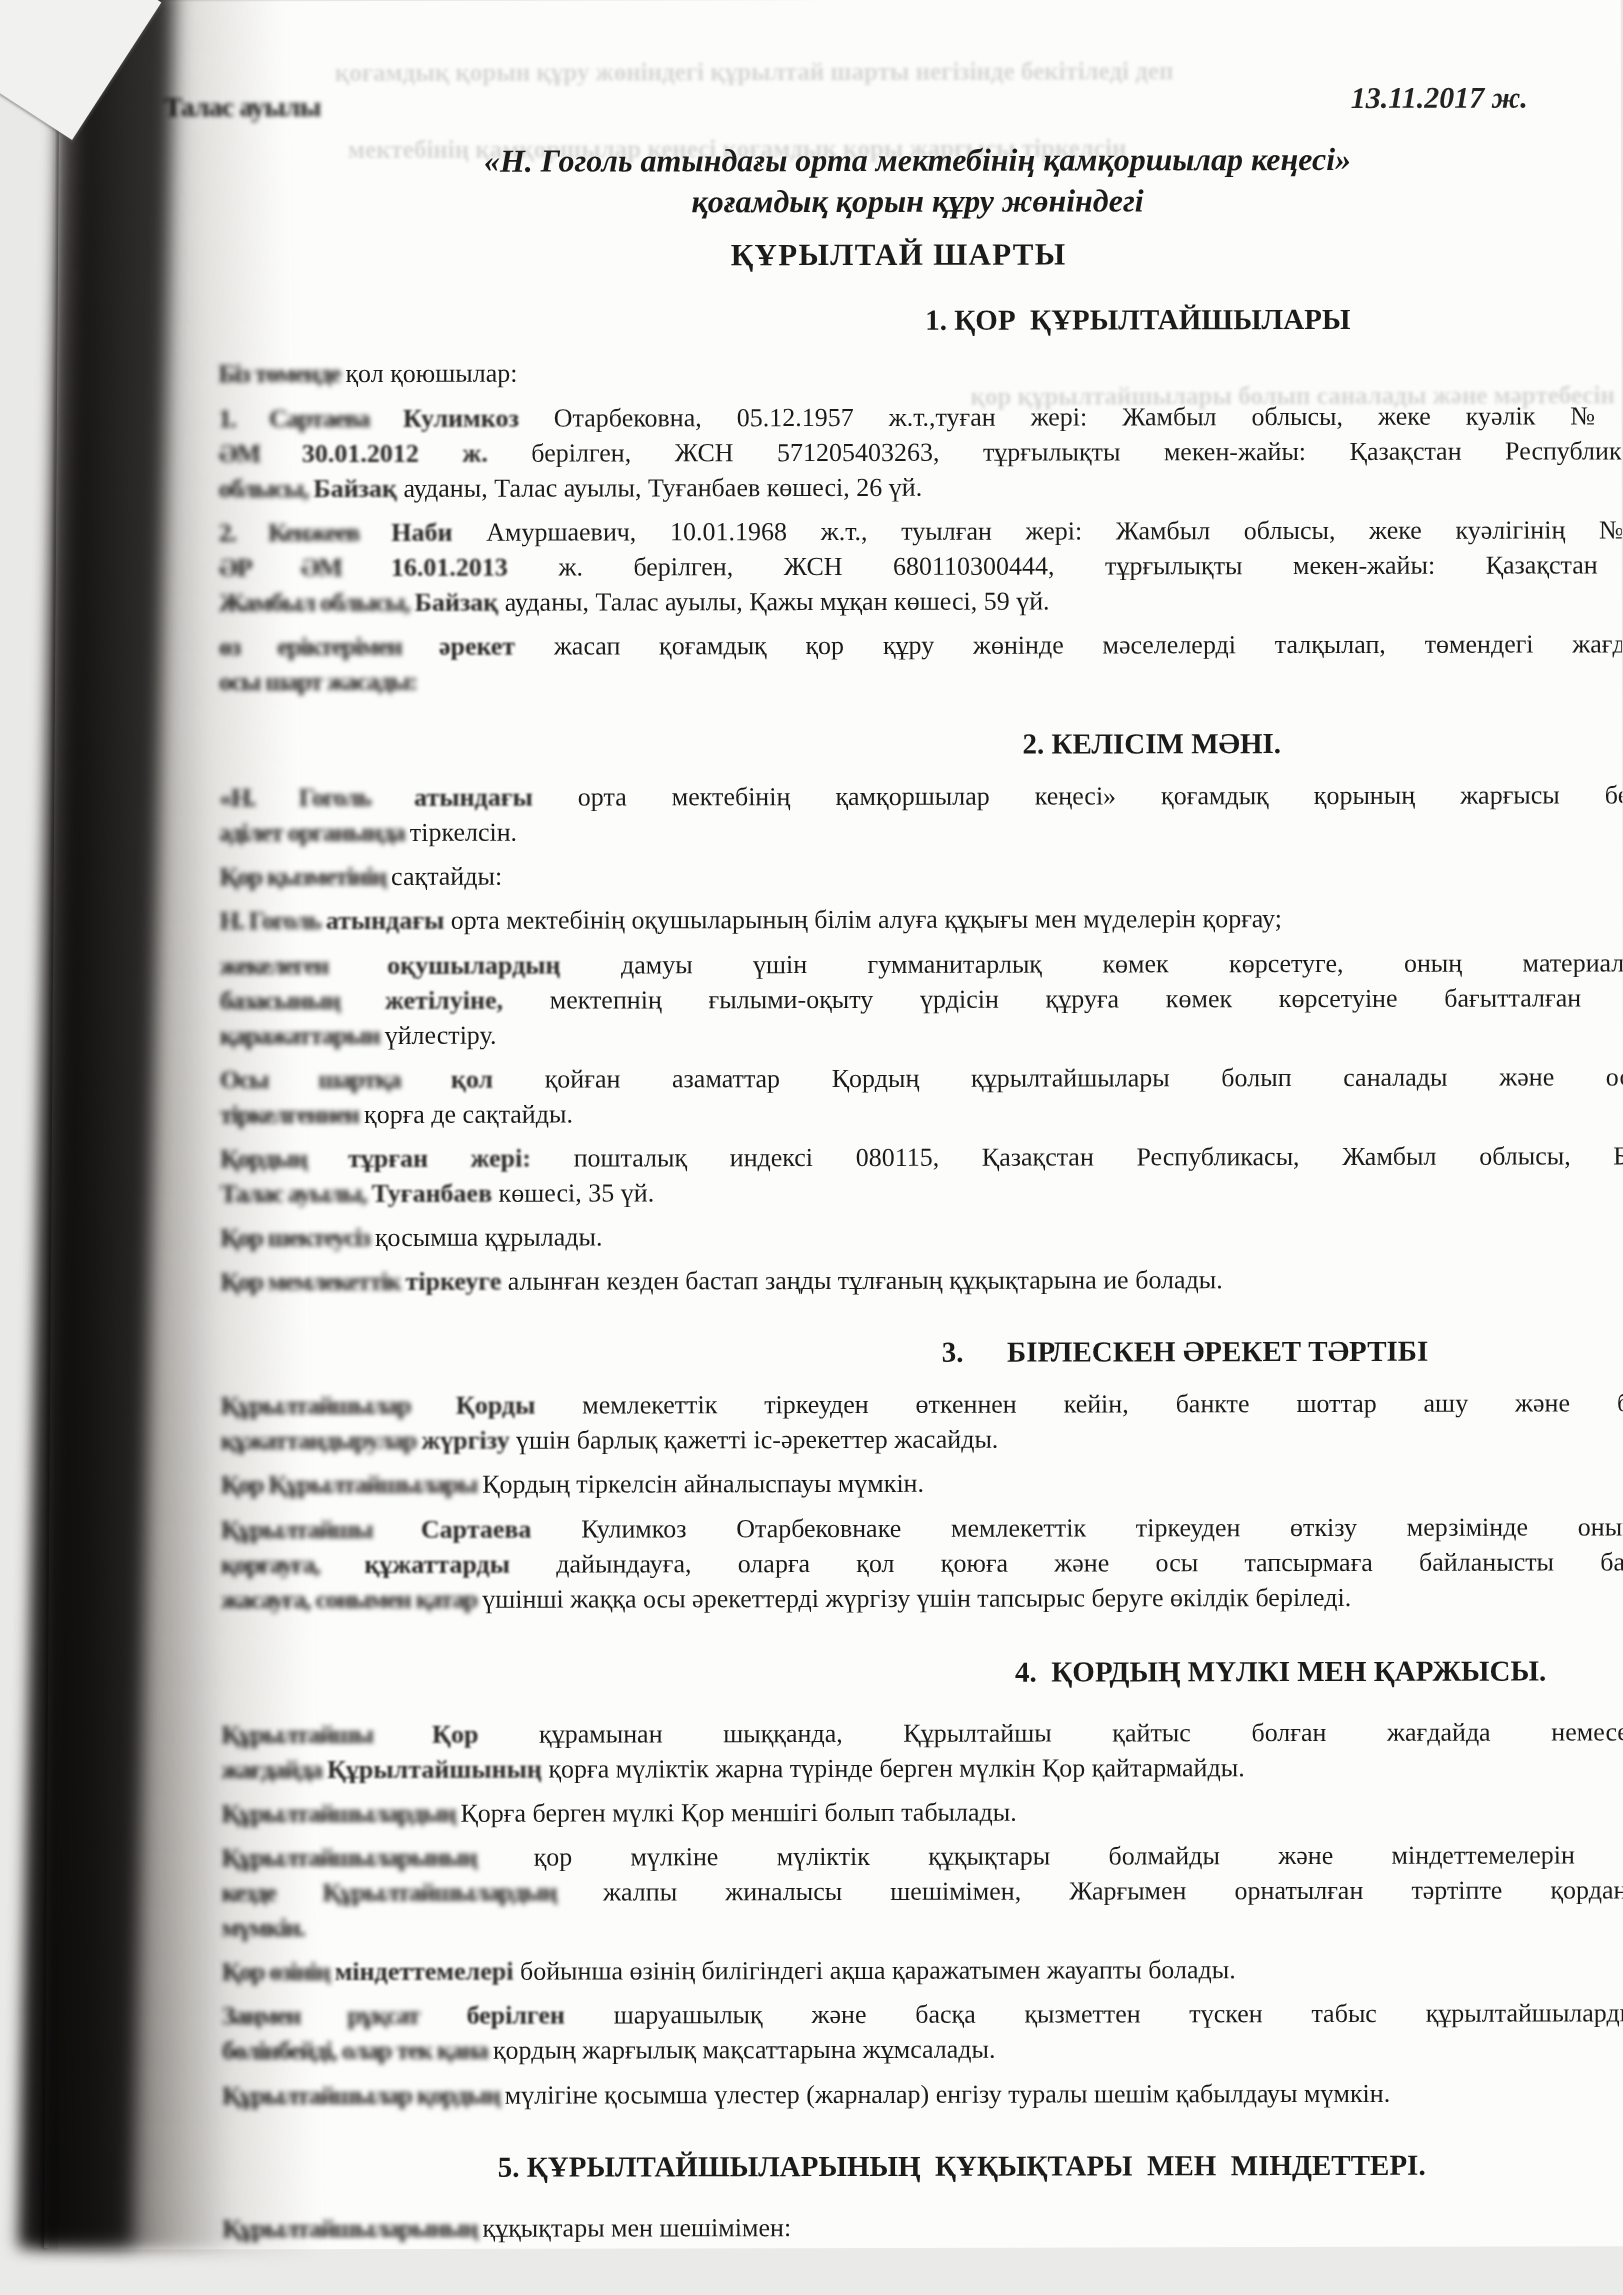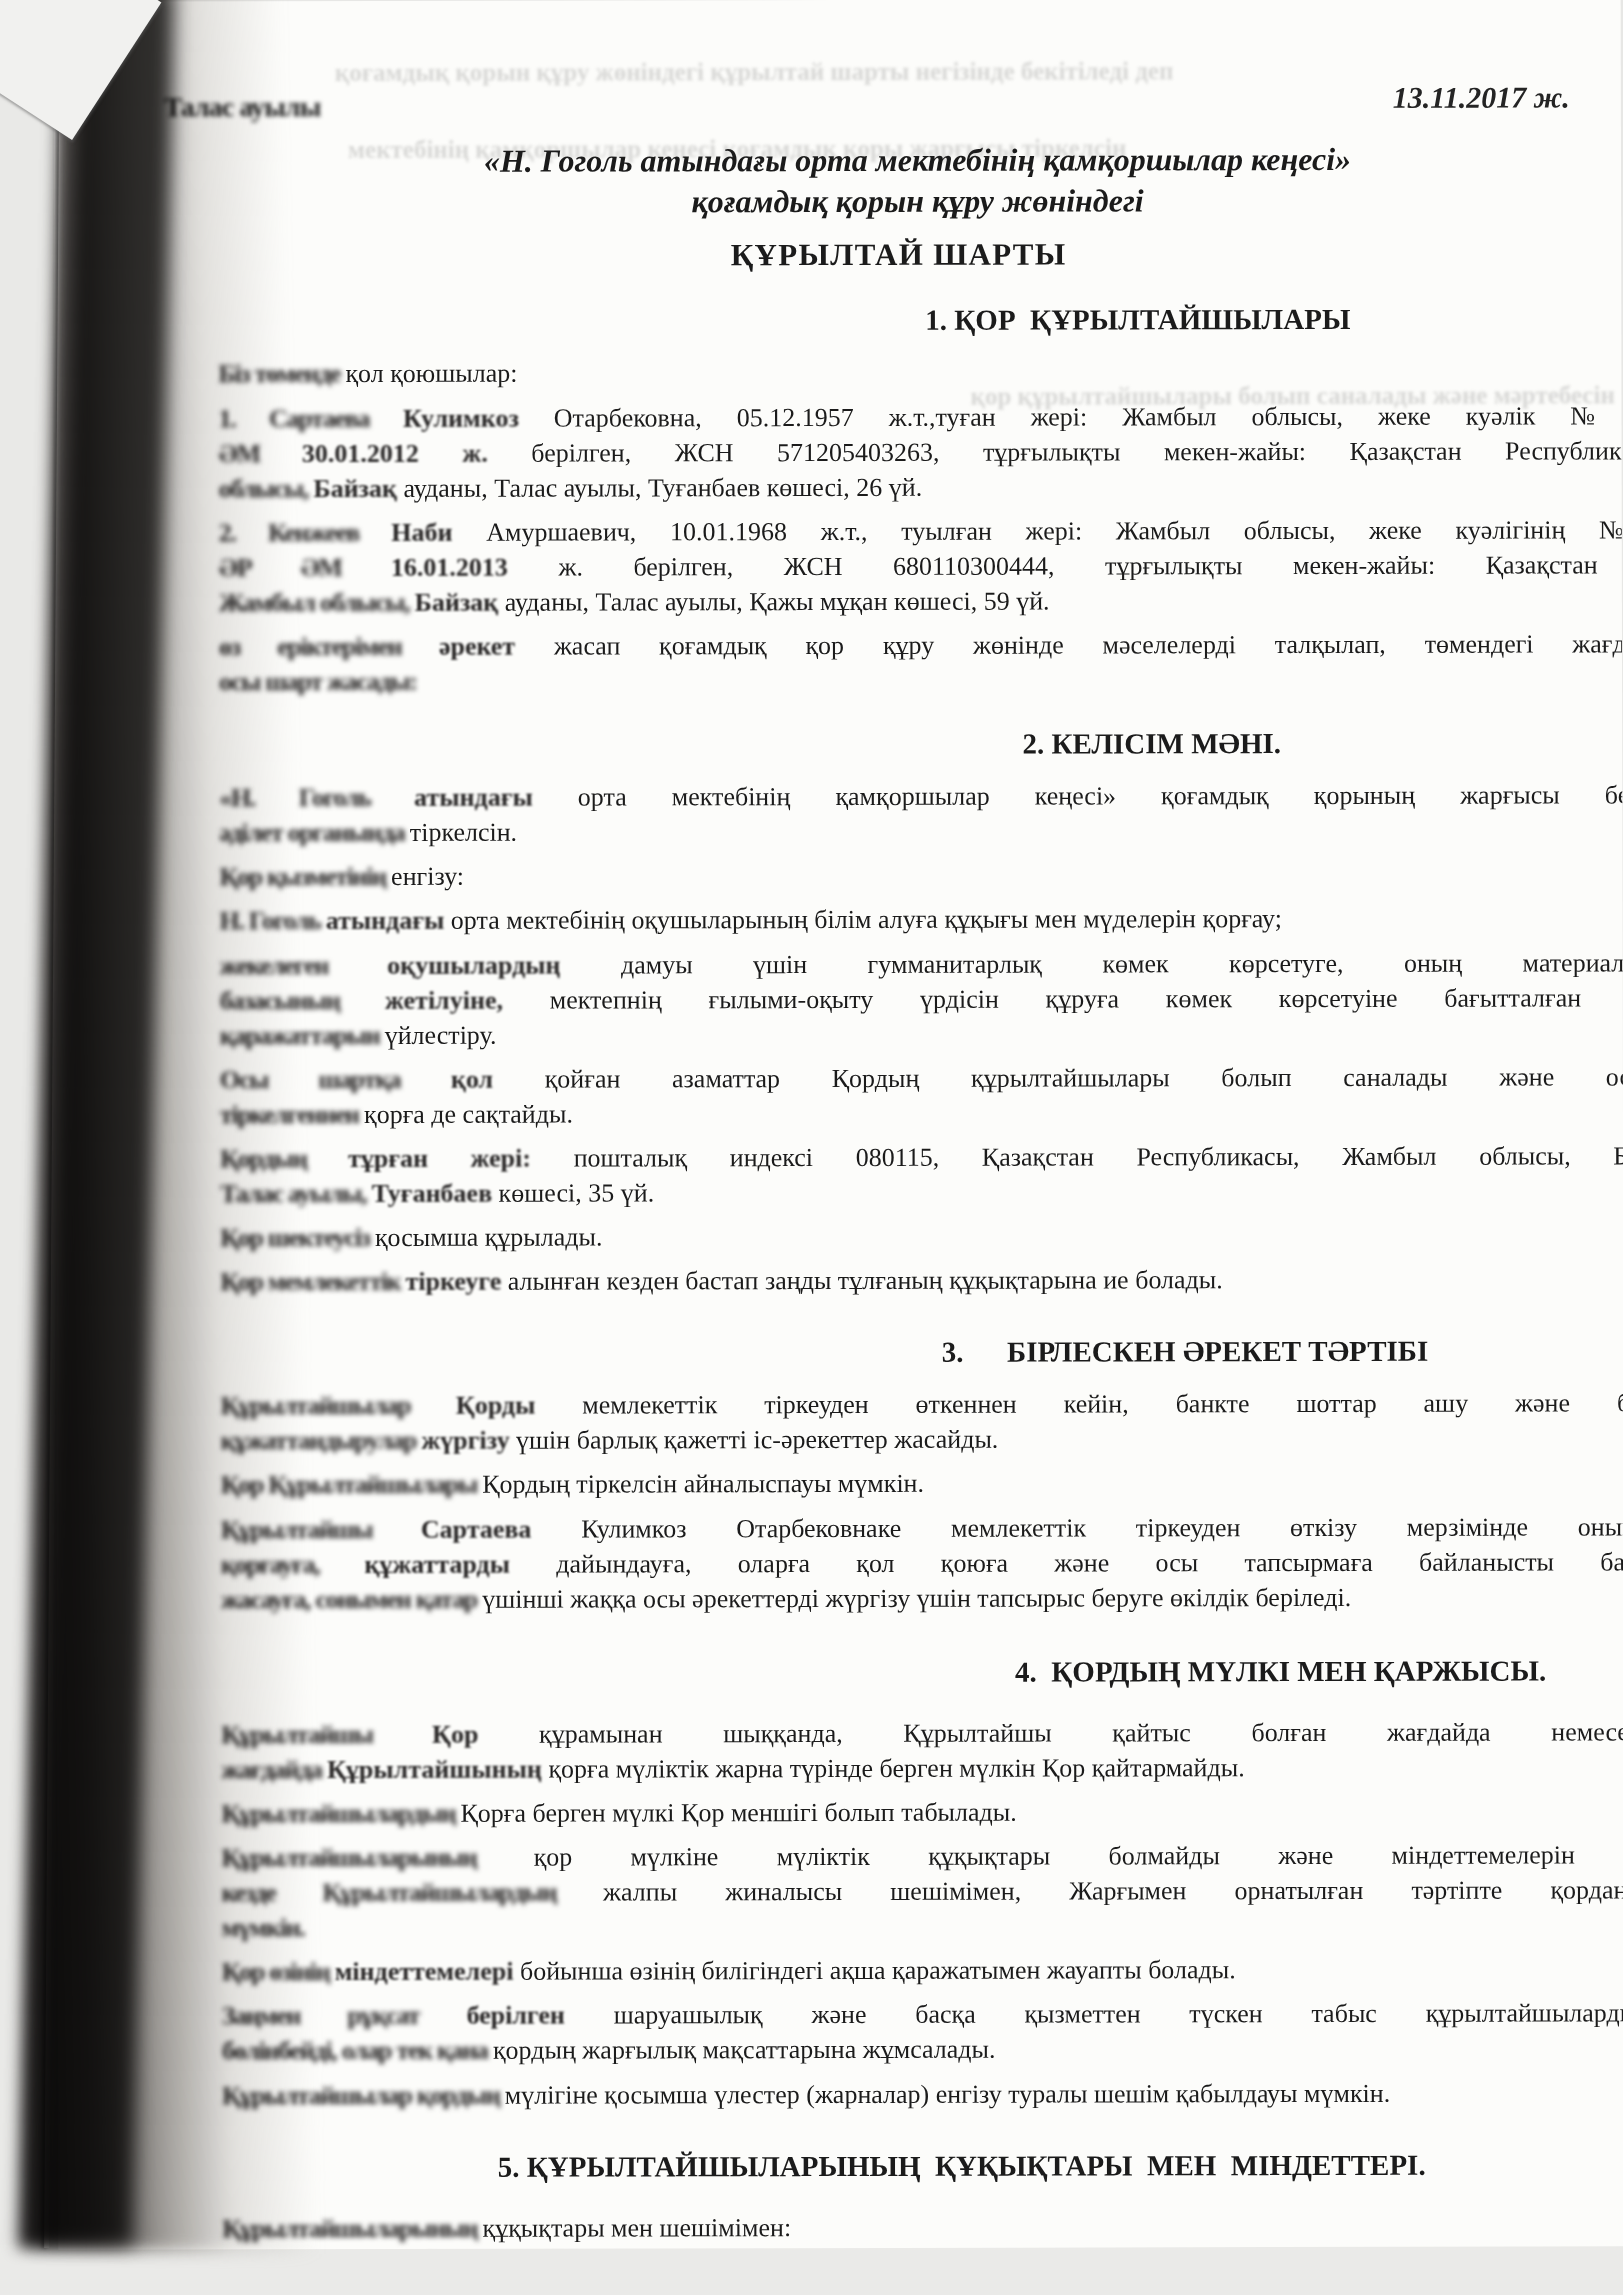--- a/index.html
+++ b/index.html
@@ -45,21 +45,21 @@
   }
   
   .corner{
     position:absolute;left:-46px;top:-59px;width:177px;height:164px;
     background:#f1f1ef;
     transform:rotate(33deg);
     box-shadow:2px 2px 2.6px rgba(90,90,90,.5);
   }
   
   .stamp{position:absolute;left:110px;top:90px;font-size:27.5px;font-weight:bold;color:#141414;filter:blur(2.2px);letter-spacing:-0.7px;}
-  .date{position:absolute;left:1339px;top:82px;font-size:30px;font-style:italic;font-weight:bold;color:#242424;}
+  .date{position:absolute;left:1297px;top:82px;font-size:30px;font-style:italic;font-weight:bold;color:#242424;}
   
   .ghost{position:absolute;color:#8d8d8b;opacity:.33;filter:blur(1.7px);font-weight:bold;font-size:25px;white-space:nowrap;overflow:hidden;}
   
   .doc{
     position:absolute;left:164px;top:140px;width:1557px;
     font-size:26px;line-height:35px;color:#1b1b1b;
   }
   .t{font-weight:bold;text-align:center;}
   .t1,.t2{font-style:italic;font-size:32px;line-height:41px;transform:translateX(-79px);}
   .t3{font-size:31px;line-height:38px;letter-spacing:1.3px;margin-top:14.4px;transform:translateX(-98px);}
@@ -105,21 +105,21 @@
           <div class="line j p"><span class="b">2. Кенжеев </span><span class="l">Наби </span><span>Амуршаевич, 10.01.1968 ж.т., туылған жері: Жамбыл облысы, жеке куәлігінің № 0342109</span></div>
           <div class="line j"><span class="b">ӘР ӘМ </span><span class="l">16.01.2013 </span><span>ж. берілген, ЖСН 680110300444, тұрғылықты мекен-жайы: Қазақстан Республика</span></div>
           <div class="line"><span class="b">Жамбыл облысы, </span><span class="l">Байзақ </span><span>ауданы, Талас ауылы,  Қажы мұқан көшесі, 59 үй.</span></div>
           <div class="line j p"><span class="b">өз еріктерімен </span><span class="l">әрекет </span><span>жасап қоғамдық қор құру жөнінде мәселелерді талқылап, төмендегі жағдайлар тура</span></div>
           <div class="line"><span class="b">осы шарт жасады:</span></div>
         </div>
         <div class="sec">
           <div class="sec-h">2. КЕЛІСІМ МӘНІ.</div>
           <div class="line j p"><span class="b">«Н. Гоголь </span><span class="l">атындағы </span><span>орта мектебінің қамқоршылар кеңесі» қоғамдық қорының жарғысы бекітілсін ж</span></div>
           <div class="line"><span class="b">әділет органында </span><span>тіркелсін.</span></div>
-          <div class="line p"><span class="b">Қор қызметінің </span><span>енгізу:</span></div>
+          <div class="line p"><span class="b">Қор қызметінің </span><span>сақтайды:</span></div>
           <div class="line p"><span class="b">Н. Гоголь </span><span class="l">атындағы </span><span>орта мектебінің оқушыларының білім алуға құқығы мен мүделерін қорғау;</span></div>
           <div class="line j p"><span class="b">жекелеген </span><span class="l">оқушылардың </span><span>дамуы үшін гумманитарлық көмек көрсетуге, оның материалдық-техникал</span></div>
           <div class="line j"><span class="b">базасының </span><span class="l">жетілуіне, </span><span>мектепнің ғылыми-оқыту үрдісін құруға көмек көрсетуіне бағытталған ата-аналарын</span></div>
           <div class="line"><span class="b">қаражаттарын </span><span>үйлестіру.</span></div>
           <div class="line j p"><span class="b">Осы шартқа </span><span class="l">қол </span><span>қойған азаматтар Қордың құрылтайшылары болып саналады және осы мәртеб</span></div>
           <div class="line"><span class="b">тіркелгеннен </span><span>қорға де сақтайды.</span></div>
           <div class="line j p"><span class="b">Қордың </span><span class="l">тұрған жері: </span><span>пошталық индексі 080115, Қазақстан Республикасы, Жамбыл облысы, Байзақ ауда</span></div>
           <div class="line"><span class="b">Талас ауылы, </span><span class="l">Туғанбаев </span><span>көшесі, 35 үй.</span></div>
           <div class="line p"><span class="b">Қор шектеусіз </span><span>қосымша құрылады.</span></div>
           <div class="line p"><span class="b">Қор мемлекеттік </span><span class="l">тіркеуге </span><span>алынған кезден бастап заңды тұлғаның құқықтарына ие болады.</span></div>

